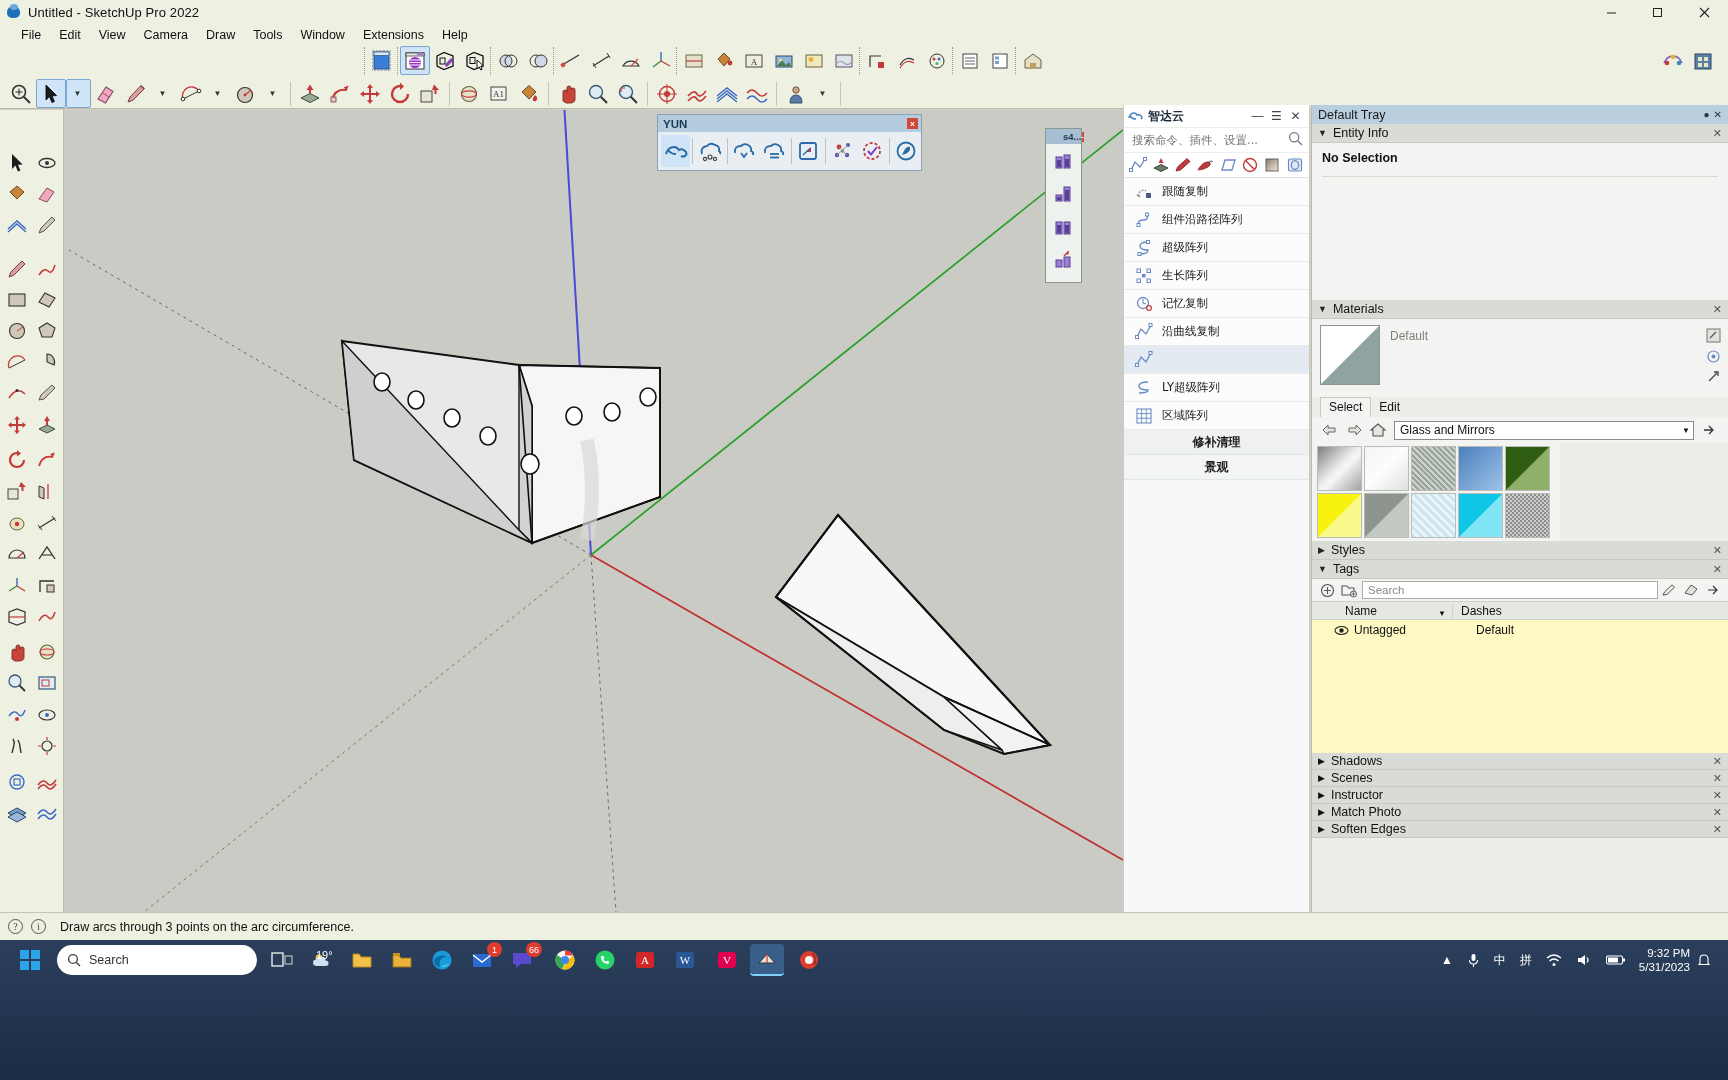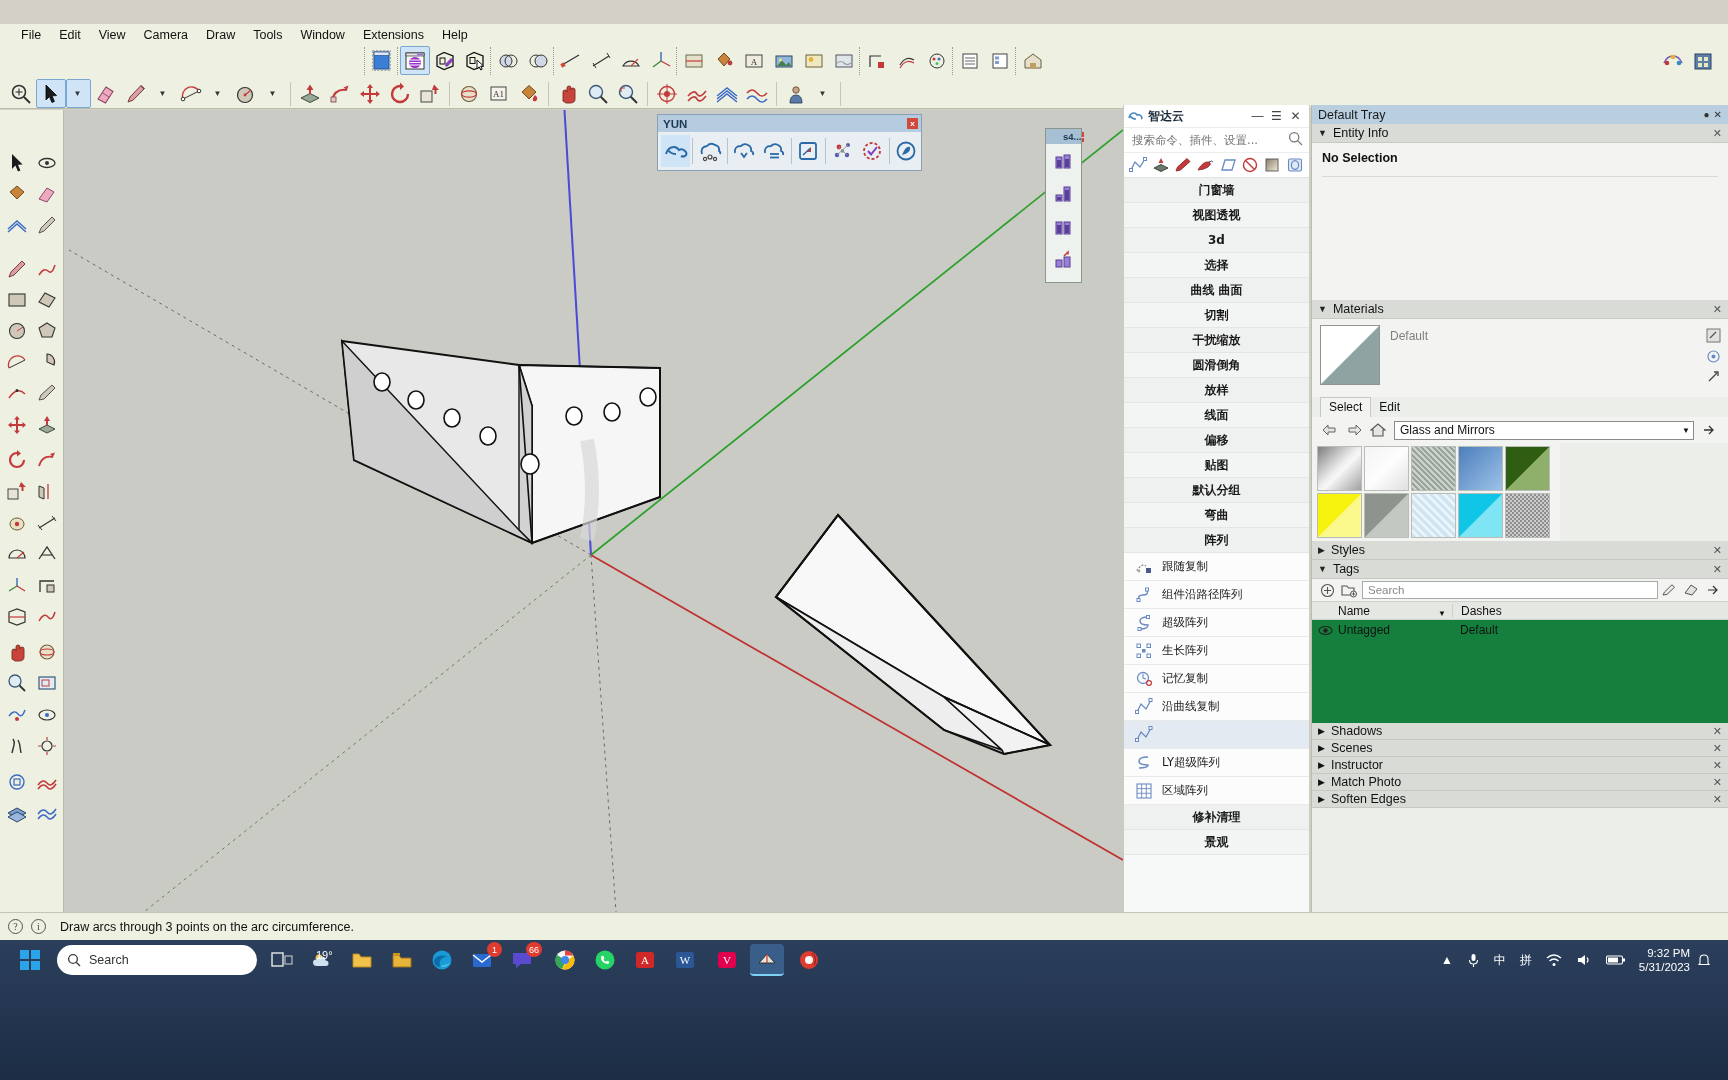--- a/index.html
+++ b/index.html
@@ -256,41 +256,66 @@
   .tags-bar { height: 22px; background: #f3f4f1; display: flex; align-items: center; padding: 0 4px; }
   .tags-bar .tb-i { width: 22px; height: 18px; display: flex; align-items: center; justify-content: center; }
   .tags-search {
     flex: 1; height: 18px; background: #fff; border: 1px solid #a9ada7; margin-left: 2px;
     display: flex; align-items: center; padding-left: 5px; font-size: 11.5px; color: #888;
   }
   .tags-header {
     height: 19px; background: #e5e7e3; display: flex; align-items: center;
     border-top: 1px solid #cfd2cb; border-bottom: 1px solid #cfd2cb; font-size: 12px; color: #111;
   }
-  .th-name { width: 140px; padding-left: 26px; display: flex; align-items: flex-end; }
+  .th-name { width: 140px; padding-left: 33px; display: flex; align-items: flex-end; }
   .th-name .sortarrow { margin-left: auto; margin-right: 6px; font-size: 8px; }
   .th-dash { padding-left: 8px; border-left: 1px solid #cfd2cb; width: 100px; }
-  .tags-list { height: 103px; background: #15803d; }
+  .tags-list { height: 133px; background: #fef9c3; padding-left: 16px; }
   .tag-row { height: 20px; display: flex; align-items: center; font-size: 12px; color: #111; }
   .tag-eye { width: 26px; display: flex; align-items: center; justify-content: center; }
   .tag-name { width: 114px; }
   .tag-dash { width: 100px; padding-left: 8px; }
 
   .tray-foot-sec {
     height: 17px; background: #d9dcd6; display: flex; align-items: center;
     padding: 0 6px; font-size: 12.5px; color: #111; border-bottom: 1px solid #c6c9c2;
   }
   .tray-foot-sec .tri { font-size: 9px; margin-right: 6px; }
   .tray-foot-sec .x { margin-left: auto; font-size: 11px; color: #555; }
 </style>
 </head>
 <body>
 
 <div id="app">
 
+  <div class="titlebar">
+    <span class="tb-icon">
+      <span class="blob"></span>
+        <span class="blob2"></span>
+    </span>
+    <span class="tb-title">Untitled - SketchUp Pro 2022</span>
+    <span class="tb-btns">
+      <span class="tb-btn">
+        <svg width="11" height="11" viewBox="0 0 11 11">
+            <line x1="1" y1="6" x2="10" y2="6" stroke="#222" stroke-width="1"></line>
+          </svg>
+      </span>
+      <span class="tb-btn">
+        <svg width="11" height="11" viewBox="0 0 11 11">
+            <rect x="1.5" y="1.5" width="8" height="8" fill="none" stroke="#222" stroke-width="1"></rect>
+          </svg>
+      </span>
+      <span class="tb-btn">
+        <svg width="11" height="11" viewBox="0 0 11 11">
+            <line x1="1" y1="1" x2="10" y2="10" stroke="#222" stroke-width="1.1"></line>
+            <line x1="10" y1="1" x2="1" y2="10" stroke="#222" stroke-width="1.1"></line>
+          </svg>
+      </span>
+    </span>
+  </div>
 
   <div class="menubar">
     <span class="menu-item">File</span>
     <span class="menu-item">Edit</span>
     <span class="menu-item">View</span>
     <span class="menu-item">Camera</span>
     <span class="menu-item">Draw</span>
     <span class="menu-item">Tools</span>
     <span class="menu-item">Window</span>
     <span class="menu-item">Extensions</span>
@@ -1102,37 +1127,20 @@
             </defs>
             <rect x="3" y="2" width="12" height="12" fill="url(#gg)" stroke="#555" stroke-width="0.9"></rect>
           </svg>
         </span>
       <span>
           <svg width="18" height="16" viewBox="0 0 18 16">
             <rect x="2.5" y="2" width="13" height="12" rx="1.5" fill="#dfe9f4" stroke="#6a8ac4" stroke-width="1.1"></rect>
             <ellipse cx="9" cy="8" rx="3.6" ry="4.4" fill="none" stroke="#6a8ac4" stroke-width="1.2"></ellipse>
           </svg>
         </span>
-    </div>
-    <div>
-      <div class="zd-row">门窗墙</div>
-      <div class="zd-row alt">视图透视</div>
-      <div class="zd-row">3d</div>
-      <div class="zd-row alt">选择</div>
-      <div class="zd-row">曲线 曲面</div>
-      <div class="zd-row alt">切割</div>
-      <div class="zd-row">干扰缩放</div>
-      <div class="zd-row alt">圆滑倒角</div>
-      <div class="zd-row">放样</div>
-      <div class="zd-row alt">线面</div>
-      <div class="zd-row">偏移</div>
-      <div class="zd-row alt">贴图</div>
-      <div class="zd-row">默认分组</div>
-      <div class="zd-row alt">弯曲</div>
-      <div class="zd-row">阵列</div>
     </div>
     <div>
       <div class="zd-lrow">
         <span class="li">
             <svg width="18" height="18" viewBox="0 0 18 18">
               <path d="M2 13 q4 -8 9 -5" fill="none" stroke="#888" stroke-width="1.2" stroke-dasharray="2,1.5"></path>
               <rect x="11" y="10" width="5" height="5" fill="#4a5a8a"></rect>
               <circle cx="4" cy="13" r="1.4" fill="#aaa"></circle>
             </svg>
           </span>

